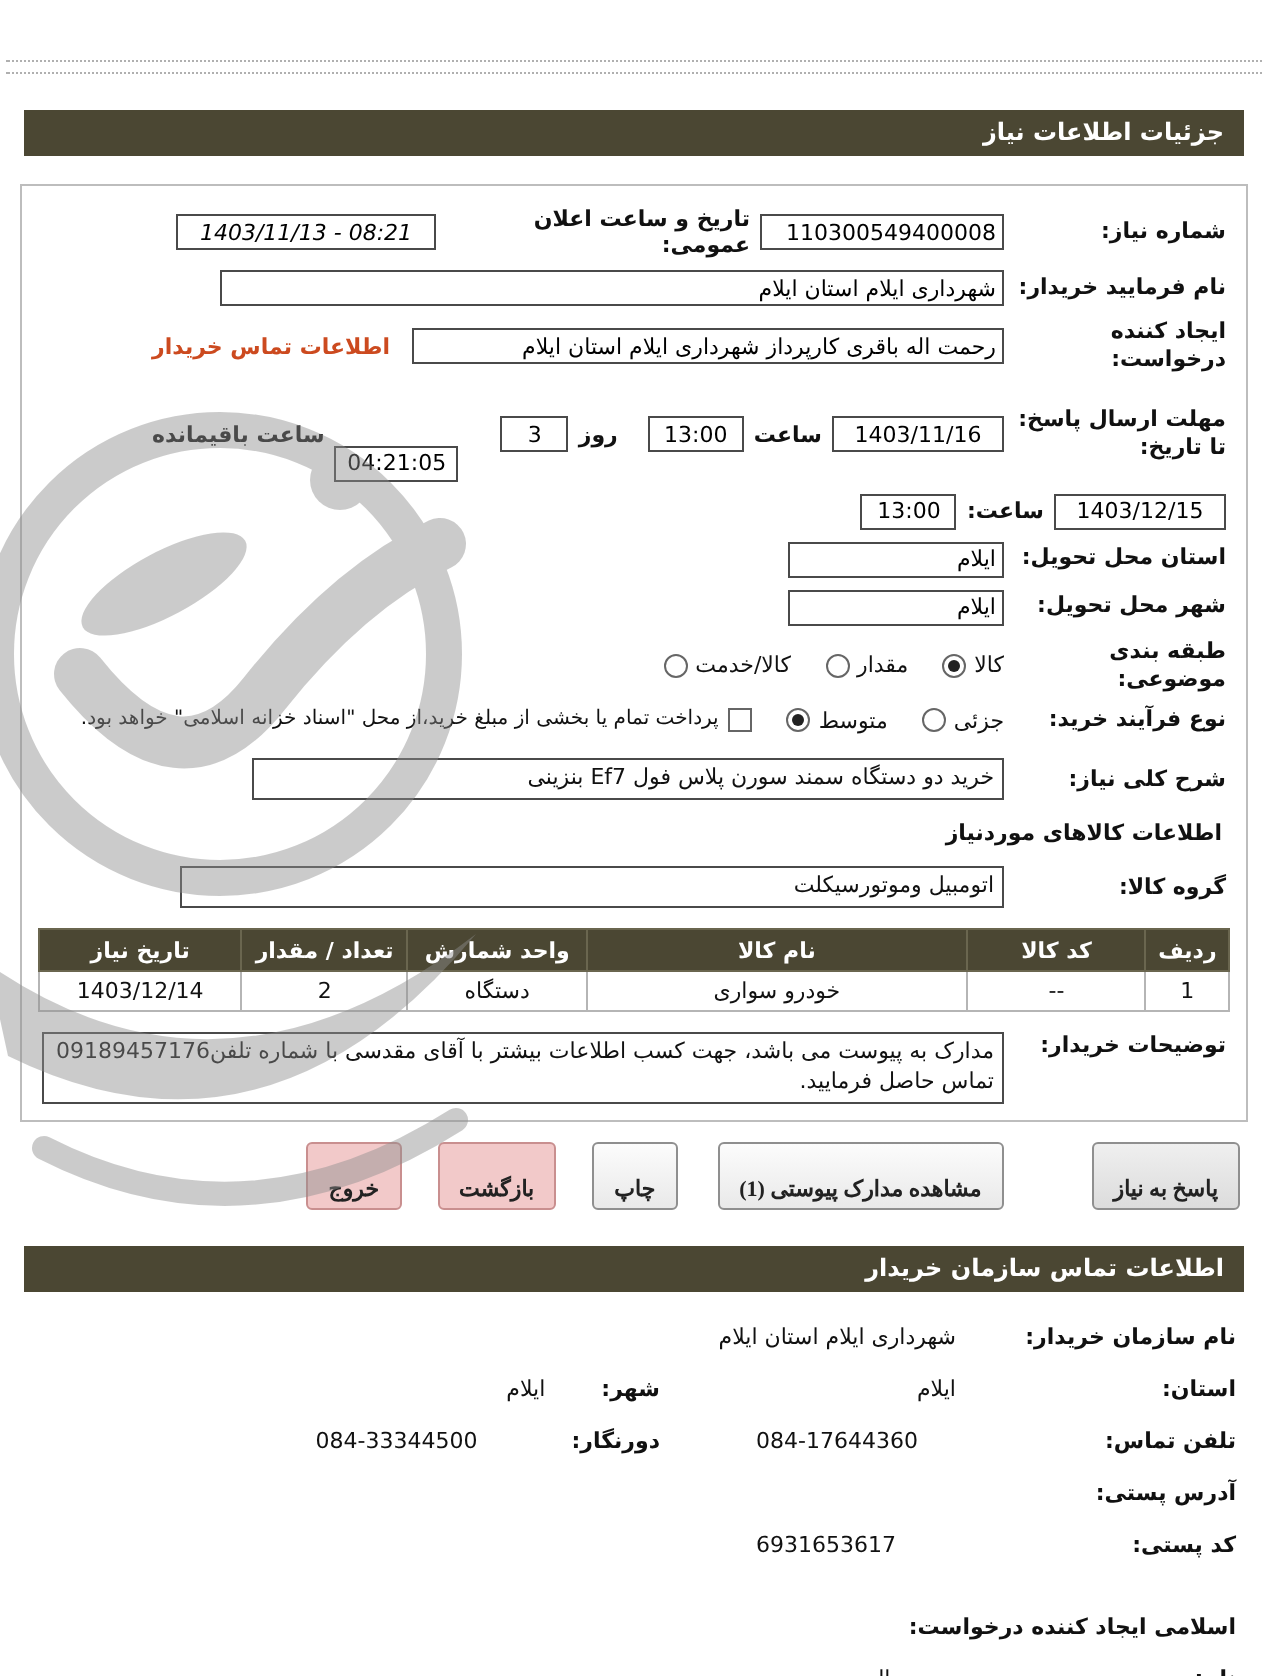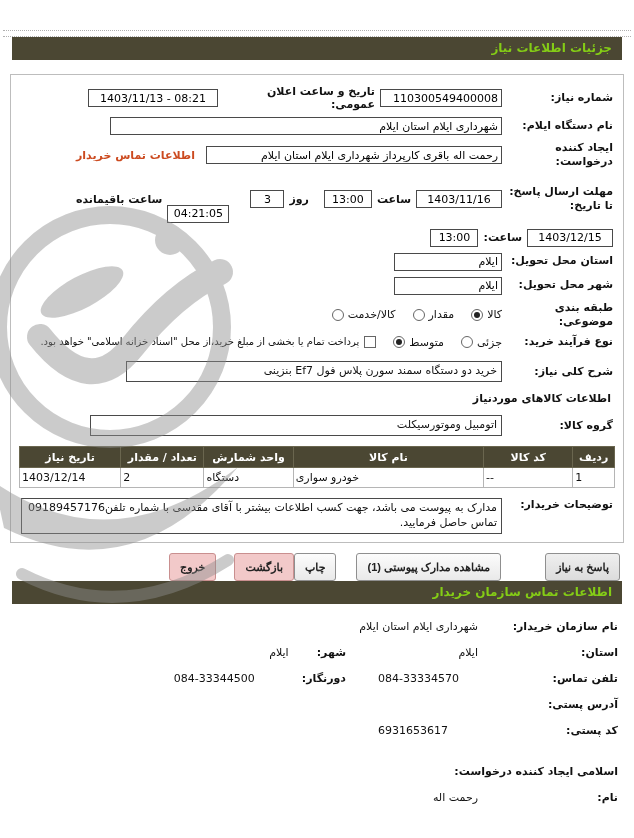--- a/index.html
+++ b/index.html
@@ -2,22 +2,22 @@
 <html lang="fa" dir="rtl"><head>
 <meta charset="utf-8">
 <style>
   *{box-sizing:border-box;margin:0;padding:0;}
   html,body{width:634px;height:838px;}
   body{position:relative;overflow:hidden;background:#fff;direction:rtl;
        font-family:"DejaVu Sans",sans-serif;color:#111;}
   .dots{border-top:1px dotted #b0b0b0;margin:0 3px;}
   .dots1{margin-top:30px;}
   .dots2{margin-top:5px;}
-  .hdr{background:#4b4733;color:#84cc16;font-size:12px;font-weight:bold;height:23px;
-       line-height:23px;padding:0 10px;margin:0 12px 0;}
+  .hdr{background:#4b4733;color:#ffffff;font-size:12px;font-weight:bold;height:23px;
+       line-height:23px;padding:0 10px;margin:18px 12px 0;}
   .panel{border:1px solid #bdbdbd;margin:14px 10px 0;padding:4px 4px 8px;background:#fff;}
   .frow{display:flex;align-items:center;gap:5px;margin:6px 6px 0;font-size:11px;}
   .flabel{font-weight:bold;width:106px;flex-shrink:0;line-height:1.3;}
   .ilabel{font-weight:bold;flex-shrink:0;}
   input.box{border:1px solid #4a4a4a;height:18px;font-size:11px;
        font-family:"DejaVu Sans",sans-serif;padding:0 3px;background:#fff;
        direction:rtl;text-align:right;}
   input.num{direction:ltr;text-align:center;}
   .link{color:#cc4a1f;font-weight:bold;cursor:pointer;font-size:11px;margin-right:6px;white-space:nowrap;}
   .opt{display:flex;align-items:center;gap:4px;margin-left:12px;}
@@ -26,30 +26,30 @@
   .radio.on::after{content:"";position:absolute;left:2px;top:2px;right:2px;bottom:2px;
        background:#222;border-radius:50%;}
   .checkbox{width:12px;height:12px;border:1px solid #666;background:#fff;display:inline-block;
        position:relative;flex-shrink:0;}
   .note{font-size:10px;line-height:1.2;}
   .textbox{border:1px solid #4a4a4a;background:#fff;font-size:11px;padding:2px 4px;line-height:1.35;}
   .sec-title{font-weight:bold;font-size:11px;margin:10px 8px 0;}
   table.goods{width:calc(100% - 8px);margin:10px 4px 0;border-collapse:collapse;font-size:11px;}
   table.goods th{background:#4b4733;color:#fff;font-weight:bold;height:21px;
        border:1px solid #6a664f;padding:1px 2px;}
-  table.goods td{background:#fff;height:20px;border:1px solid #b5b5b5;text-align:left;padding:1px 2px;}
+  table.goods td{background:#fff;height:20px;border:1px solid #b5b5b5;text-align:center;padding:1px 2px;}
   .btnrow{display:flex;align-items:center;margin:10px 14px 0;}
-  .btn{height:28px;border:1px solid #8f8f8f;border-radius:3px;
+  .btn{height:16px;border:1px solid #8f8f8f;border-radius:3px;
        background:linear-gradient(#fcfcfc,#e9e9e9);font-weight:bold;font-size:11px;
-       font-family:Liberation Sans, sans-serif;padding:0 10px;cursor:pointer;color:#222;}
+       font-family:Liberation Serif, serif;padding:16px 10px;cursor:pointer;color:#222;}
   .btn.gray{background:linear-gradient(#efefef,#dcdcdc);}
   .btn.pink{background:#f2c9c9;border-color:#c98f8f;}
   .crow{display:flex;align-items:center;margin:13px 16px 0;font-size:11px;}
   .clabel{font-weight:bold;width:112px;flex-shrink:0;}
-  .clabel2{font-weight:bold;flex-shrink:0;margin-right:32px;}
+  .clabel2{font-weight:bold;flex-shrink:0;margin-right:48px;}
   .cval{margin-right:28px;min-width:100px;}
   .num-ltr{direction:ltr;unicode-bidi:embed;}
   .creator-title{margin:28px 16px 0;}
   .watermark{position:absolute;top:122px;left:-18px;opacity:.45;pointer-events:none;z-index:5;}
 </style>
 </head>
 <body>
 
 <div class="dots dots1"></div>
 <div class="dots dots2"></div>
@@ -57,25 +57,25 @@
 <div class="hdr">
   <span>جزئیات اطلاعات نیاز</span>
 </div>
 
 <div class="panel">
 
   <div class="frow">
     <span class="flabel">شماره نیاز:</span>
     <input class="box num" style="width: 122px; padding-left: 12px;" value="1103005494000086">
     <span class="ilabel" style="width:152px">تاریخ و ساعت اعلان عمومی:</span>
-    <input class="box num" style="width: 130px;" value="1403/11/13 - 08:21">
-  </div>
-
-  <div class="frow">
-    <span class="flabel">نام دستگاه ایلام:</span>
+    <input class="box num" style="width: 130px; font-style: italic;" value="1403/11/13 - 08:21">
+  </div>
+
+  <div class="frow">
+    <span class="flabel">نام فرمایید خریدار:</span>
     <input class="box" style="width: 392px;" value="شهرداری ایلام استان ایلام">
   </div>
 
   <div class="frow">
     <span class="flabel">ایجاد کننده درخواست:</span>
     <input class="box" style="width: 296px;" value="رحمت اله باقری کارپرداز شهرداری ایلام استان ایلام">
     <span class="link">اطلاعات تماس خریدار</span>
   </div>
 
   <div class="frow">
@@ -173,21 +173,21 @@
   <div class="frow" style="align-items:flex-start;margin-top:10px">
     <span class="flabel">توضیحات خریدار:</span>
     <div class="textbox" style="width:498px;min-height:36px">مدارک به پیوست می باشد، جهت کسب اطلاعات بیشتر با آقای مقدسی با شماره تلفن09189457176 تماس حاصل فرمایید.</div>
   </div>
 
 </div>
 
 <div class="btnrow">
   <button class="btn gray" style="margin-left:44px">پاسخ به نیاز</button>
   <button class="btn" style="margin-left:20px">مشاهده مدارک پیوستی (1)</button>
-  <button class="btn" style="">چاپ</button>
+  <button class="btn" style="margin-left:18px">چاپ</button>
   <button class="btn pink" style="margin-left:18px">بازگشت</button>
   <button class="btn pink">خروج</button>
 </div>
 
 <div class="hdr">
   <span>اطلاعات تماس سازمان خریدار</span>
 </div>
 
 <div class="crow" style="margin-top:16px">
   <span class="clabel">نام سازمان خریدار:</span>
@@ -196,21 +196,21 @@
 
 <div class="crow">
   <span class="clabel">استان:</span>
   <span class="cval">ایلام</span>
   <span class="clabel2">شهر:</span>
   <span class="cval">ایلام</span>
 </div>
 
 <div class="crow">
   <span class="clabel">تلفن تماس:</span>
-  <span class="cval num-ltr">084-33334570</span>
+  <span class="cval num-ltr">084-17644360</span>
   <span class="clabel2">دورنگار:</span>
   <span class="cval num-ltr">084-33344500</span>
 </div>
 
 <div class="crow">
   <span class="clabel">آدرس پستی:</span>
 </div>
 
 <div class="crow">
   <span class="clabel">کد پستی:</span>

